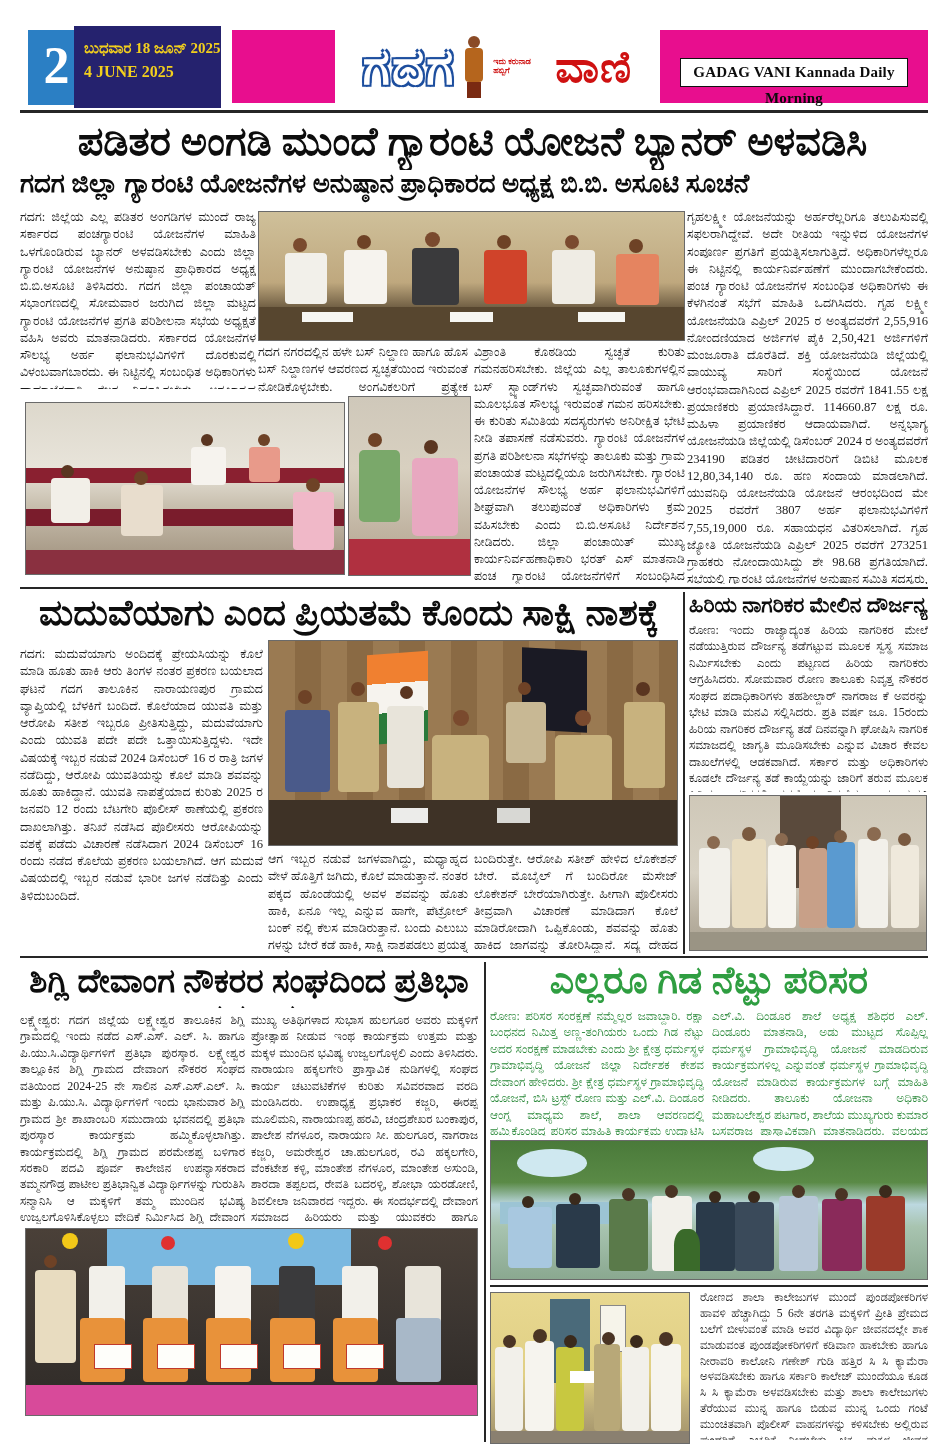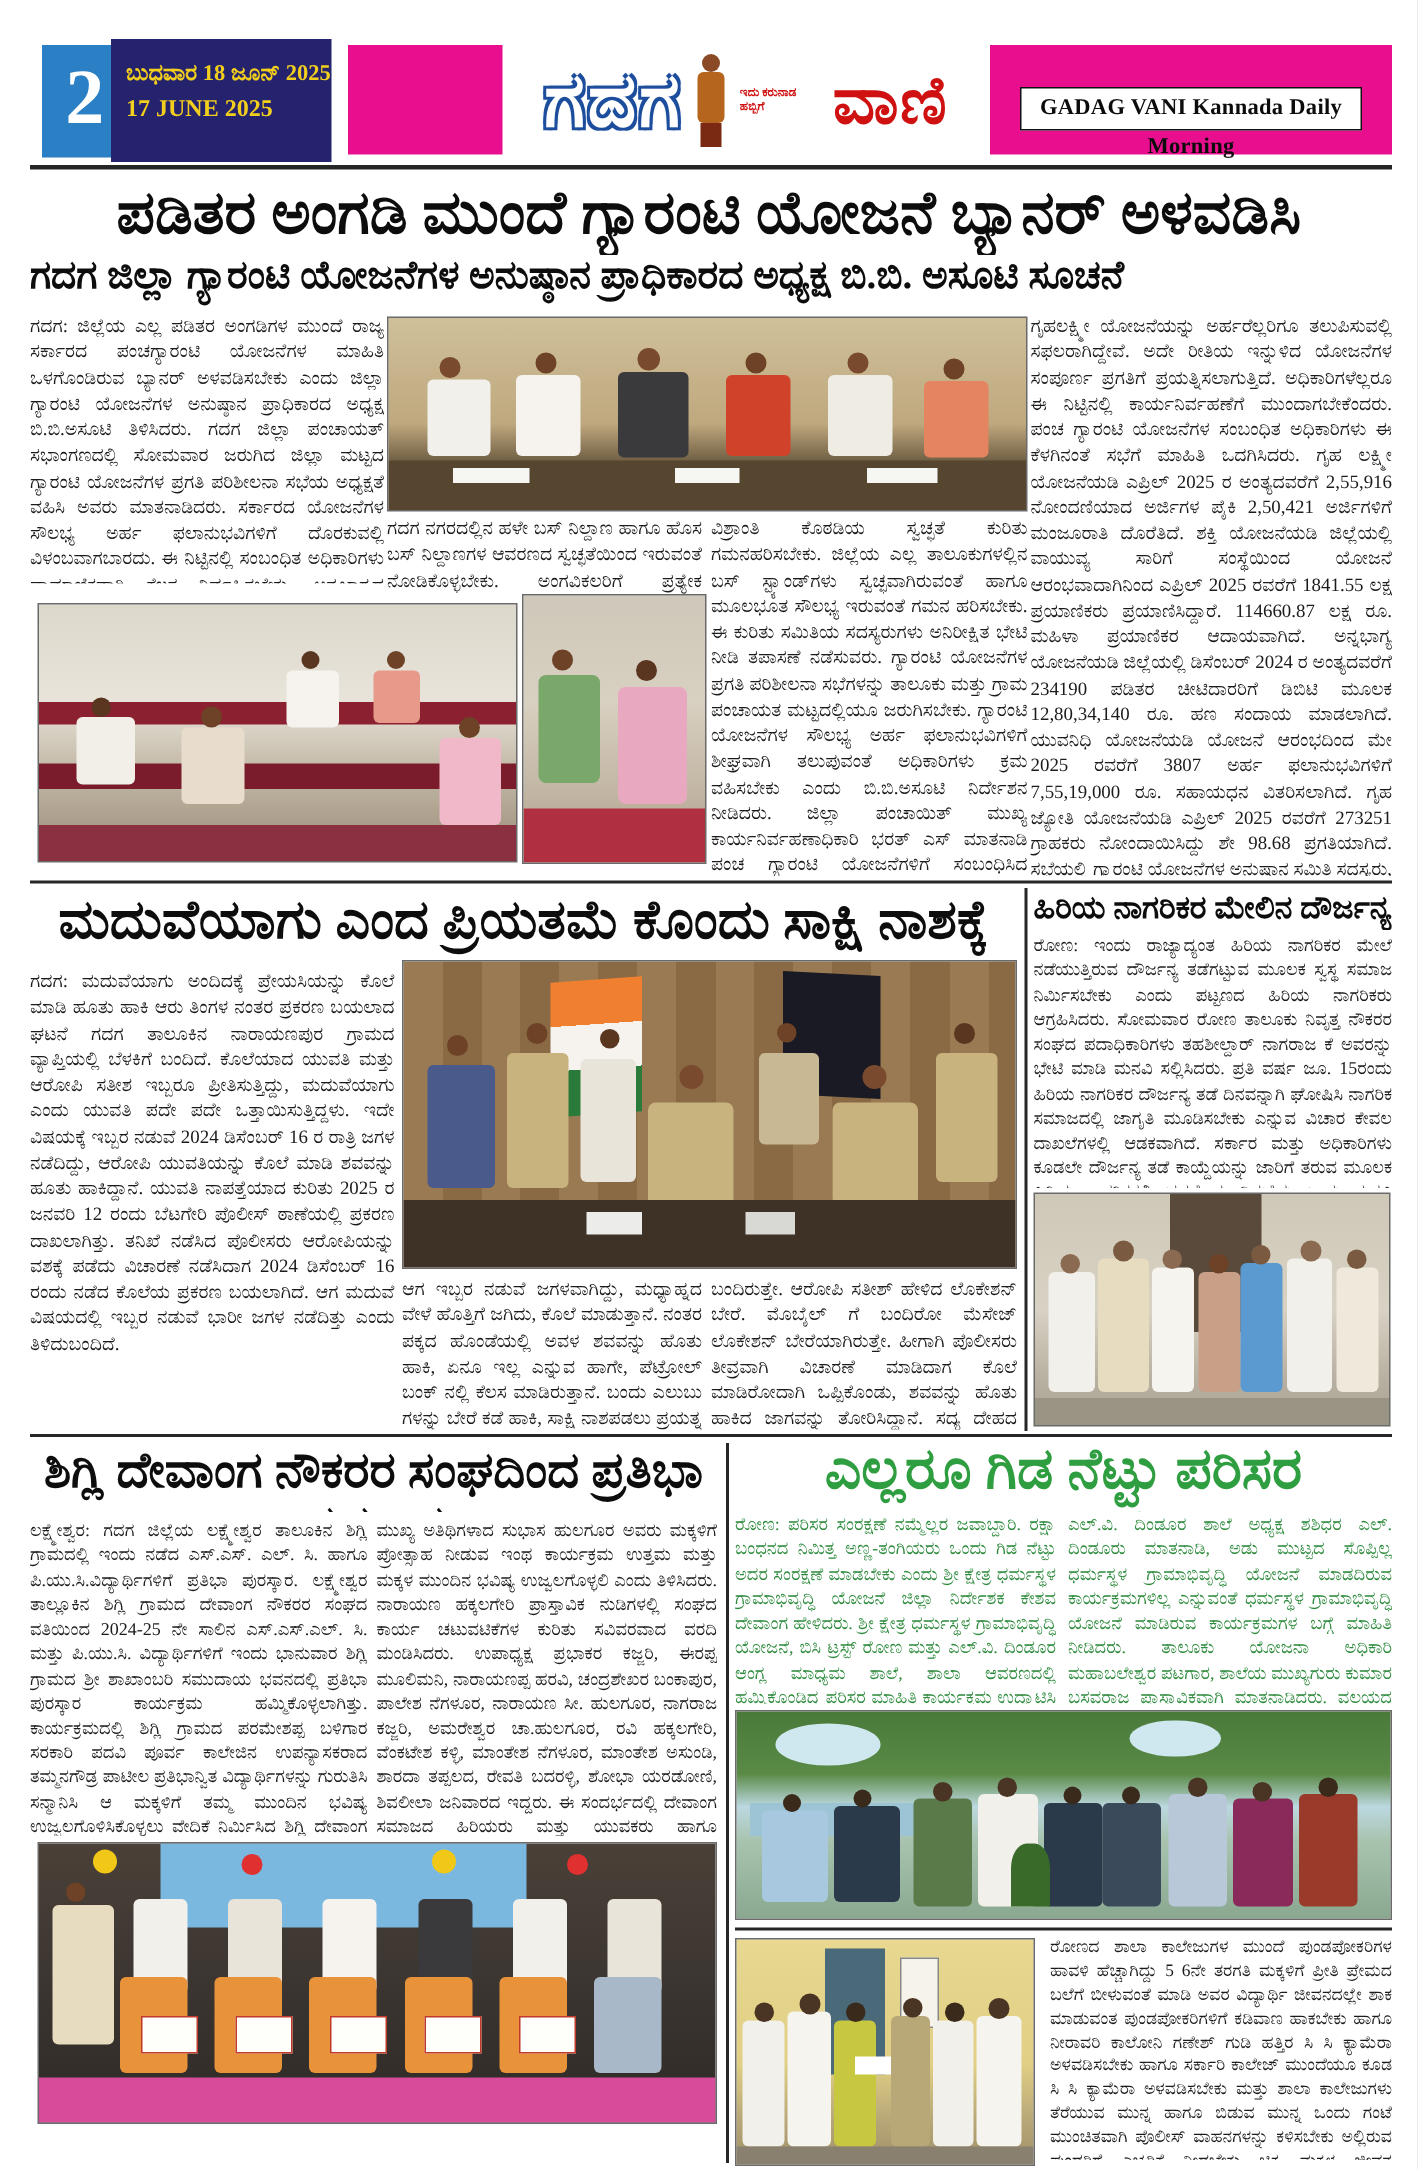--- a/index.html
+++ b/index.html
@@ -30,21 +30,21 @@
 </style>
 </head>
 <body>
 
 <div class="page">
 
   <div class="abs num-box" style="left:28px; top:30px; width:57px; height:75px;">2</div>
 
   <div class="abs date-box" style="left:74px; top:26px; width:147px; height:82px;">
     <div class="date-kn">ಬುಧವಾರ 18 ಜೂನ್ 2025</div>
-    <div class="date-en">17 JUNE 2025</div>
+    <div class="date-en">4 JUNE 2025</div>
   </div>
 
   <div class="abs masthead-band" style="left:232px; top:30px; width:696px; height:73px;"></div>
 
   <div class="abs banner-box" style="left:680px; top:58px; width:228px; height:29px;">GADAG VANI Kannada Daily Morning</div>
 
   <div class="abs logo-panel" style="left:335px; top:24px; width:325px; height:86px;">
     <span class="logo-w1">ಗದಗ</span>
     <span class="mascot">
       <span class="head"></span>

